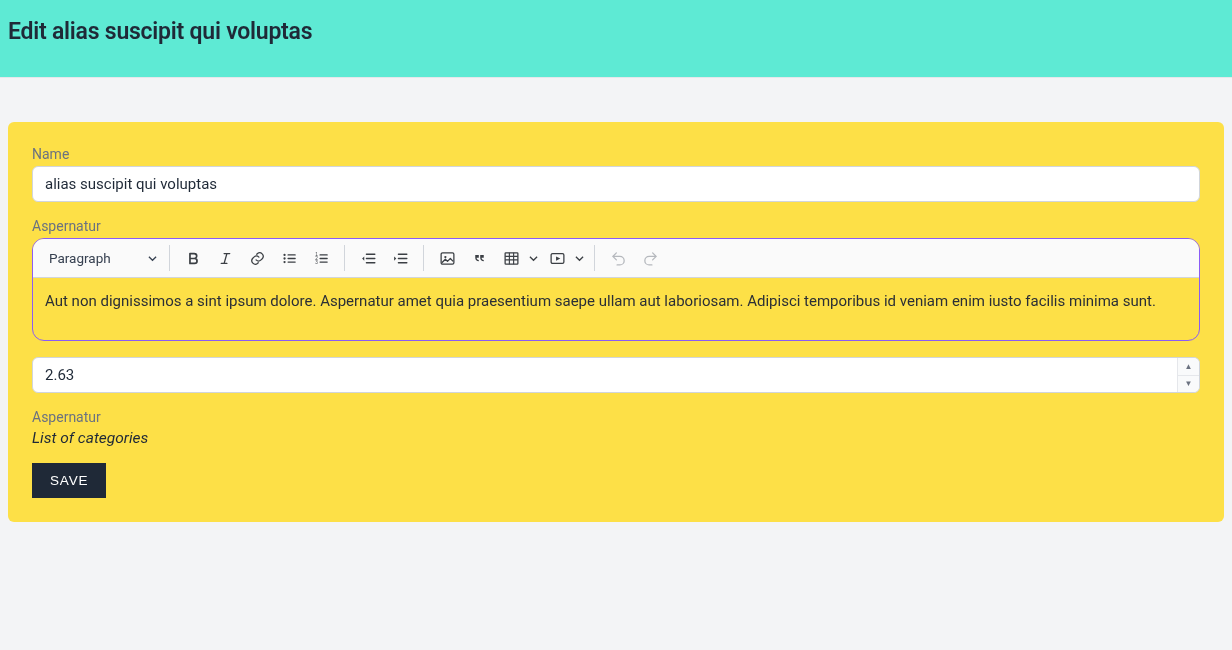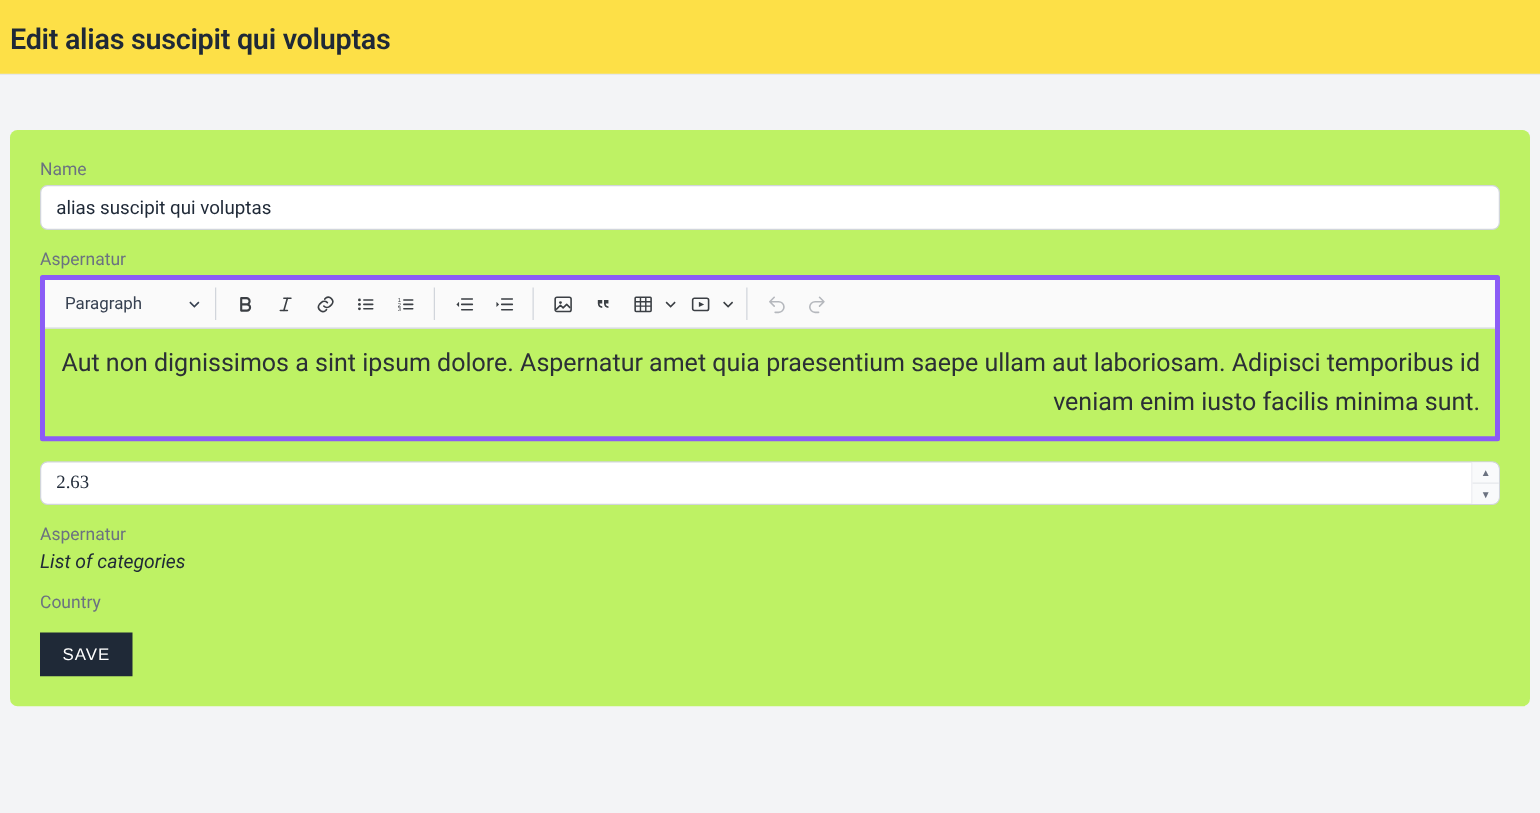--- a/index.html
+++ b/index.html
@@ -4,56 +4,56 @@
 <style>
   * { box-sizing: border-box; margin: 0; padding: 0; }
   body {
     font-family: -apple-system, BlinkMacSystemFont, "Segoe UI", Roboto, "Helvetica Neue", Arial, sans-serif;
     background: #f3f4f6;
     color: #1f2937;
     font-size: 15px;
     width: 1232px;
   }
   .header-bar {
-    background: #fde047;
+    background: #5eead4;
     border-bottom: 1px solid #e5e7eb;
-    padding: 18px 8px 14px 8px;
+    padding: 18px 8px 32px 8px;
   }
   .page-title {
     font-size: 23px;
     font-weight: 600;
     color: #1f2937;
     letter-spacing: -0.01em;
   }
   .content-wrap {
     padding: 44px 8px 8px 8px;
   }
   .card {
-    background: #bef264;
+    background: #fde047;
     border-radius: 6px;
     padding: 24px;
   }
   .field-group { margin-bottom: 16px; }
   .field-label {
     display: block;
     font-size: 14px;
     color: #6b7280;
     margin-bottom: 4px;
   }
   .text-input, .num-input {
     width: 100%;
     border: 1px solid #d1d5db;
     border-radius: 6px;
     padding: 8px 12px;
     font-size: 15px;
     color: #1f2937;
     font-family: inherit;
     background: #fff;
   }
-  .num-wrap { position: relative; font-family: Liberation Serif, serif; }
+  .num-wrap { position: relative; }
   .num-stepper {
     position: absolute;
     right: 1px; top: 1px; bottom: 1px;
     width: 22px;
     display: flex;
     flex-direction: column;
     border-left: 1px solid #e5e7eb;
     background: #f9fafb;
     border-top-right-radius: 6px;
     border-bottom-right-radius: 6px;
@@ -64,22 +64,22 @@
     align-items: center;
     justify-content: center;
     font-size: 8px;
     color: #6b7280;
     cursor: pointer;
   }
   .step-btn:first-child { border-bottom: 1px solid #e5e7eb; }
 
   
   .editor {
-    border: 4px solid #8b5cf6;
-    border-radius: 2px;
+    border: 1px solid #8b5cf6;
+    border-radius: 12px;
     overflow: hidden;
   }
   .toolbar {
     display: flex;
     align-items: center;
     background: #fafafa;
     border-bottom: 1px solid #d1d5db;
     padding: 4px 6px;
     gap: 2px;
   }
@@ -122,24 +122,23 @@
   .tb-combo { display: flex; align-items: center; }
   .tb-caret {
     width: 14px; height: 30px;
     display: flex; align-items: center; justify-content: center;
     color: #3b3f44; cursor: pointer; border-radius: 3px;
   }
   .caret-svg { width: 9px; height: 9px; }
   .editor-body {
     padding: 12px 12px;
     min-height: 62px;
-    font-size: 20px;
+    font-size: 15px;
     line-height: 1.55;
     color: #2b2f36;
-    text-align: right;
   }
   .static-value {
     font-size: 15.5px;
     color: #1f2937;
     font-style: italic;
   }
   .save-btn {
     background: #1f2937;
     color: #fff;
     border: none;
@@ -308,19 +307,18 @@
     </div>
 
     
     <div class="field-group">
       <label class="field-label">Aspernatur</label>
       <div class="static-value">List of categories</div>
     </div>
 
     
     <div class="field-group">
-      <label class="field-label">Country</label>
     </div>
 
     <button class="save-btn">SAVE</button>
 
   </div>
 </div>
 
 </body></html>

